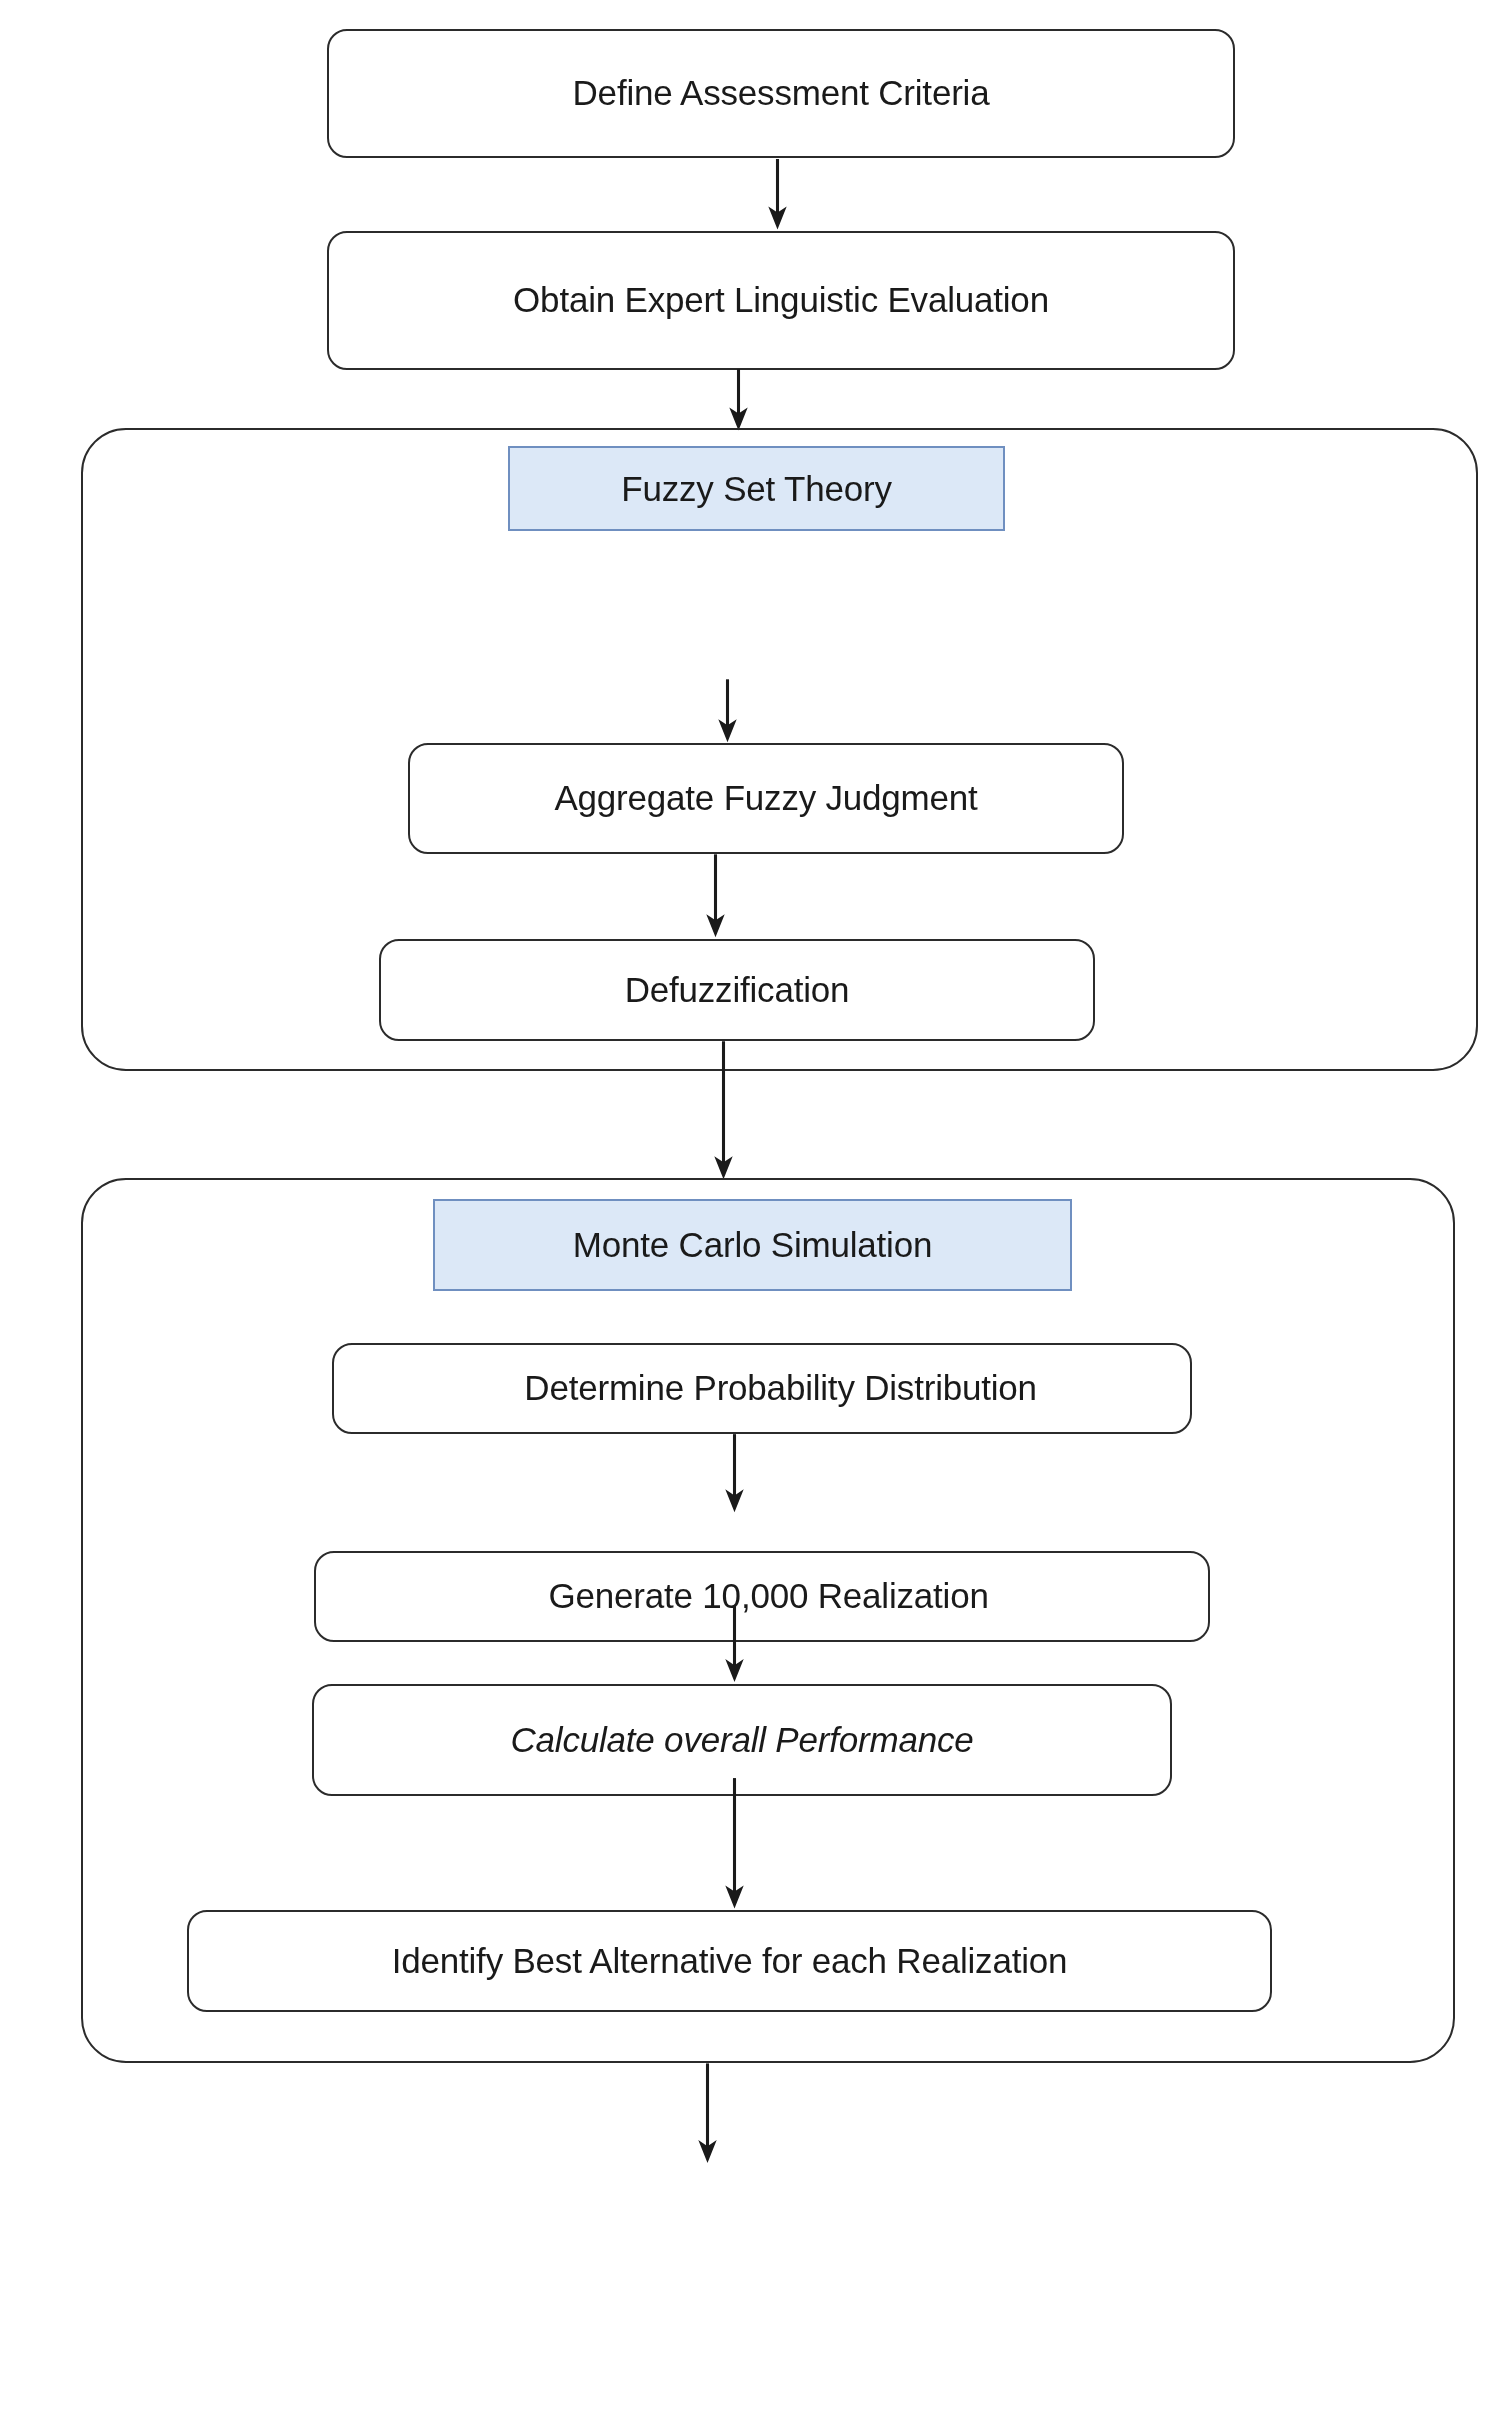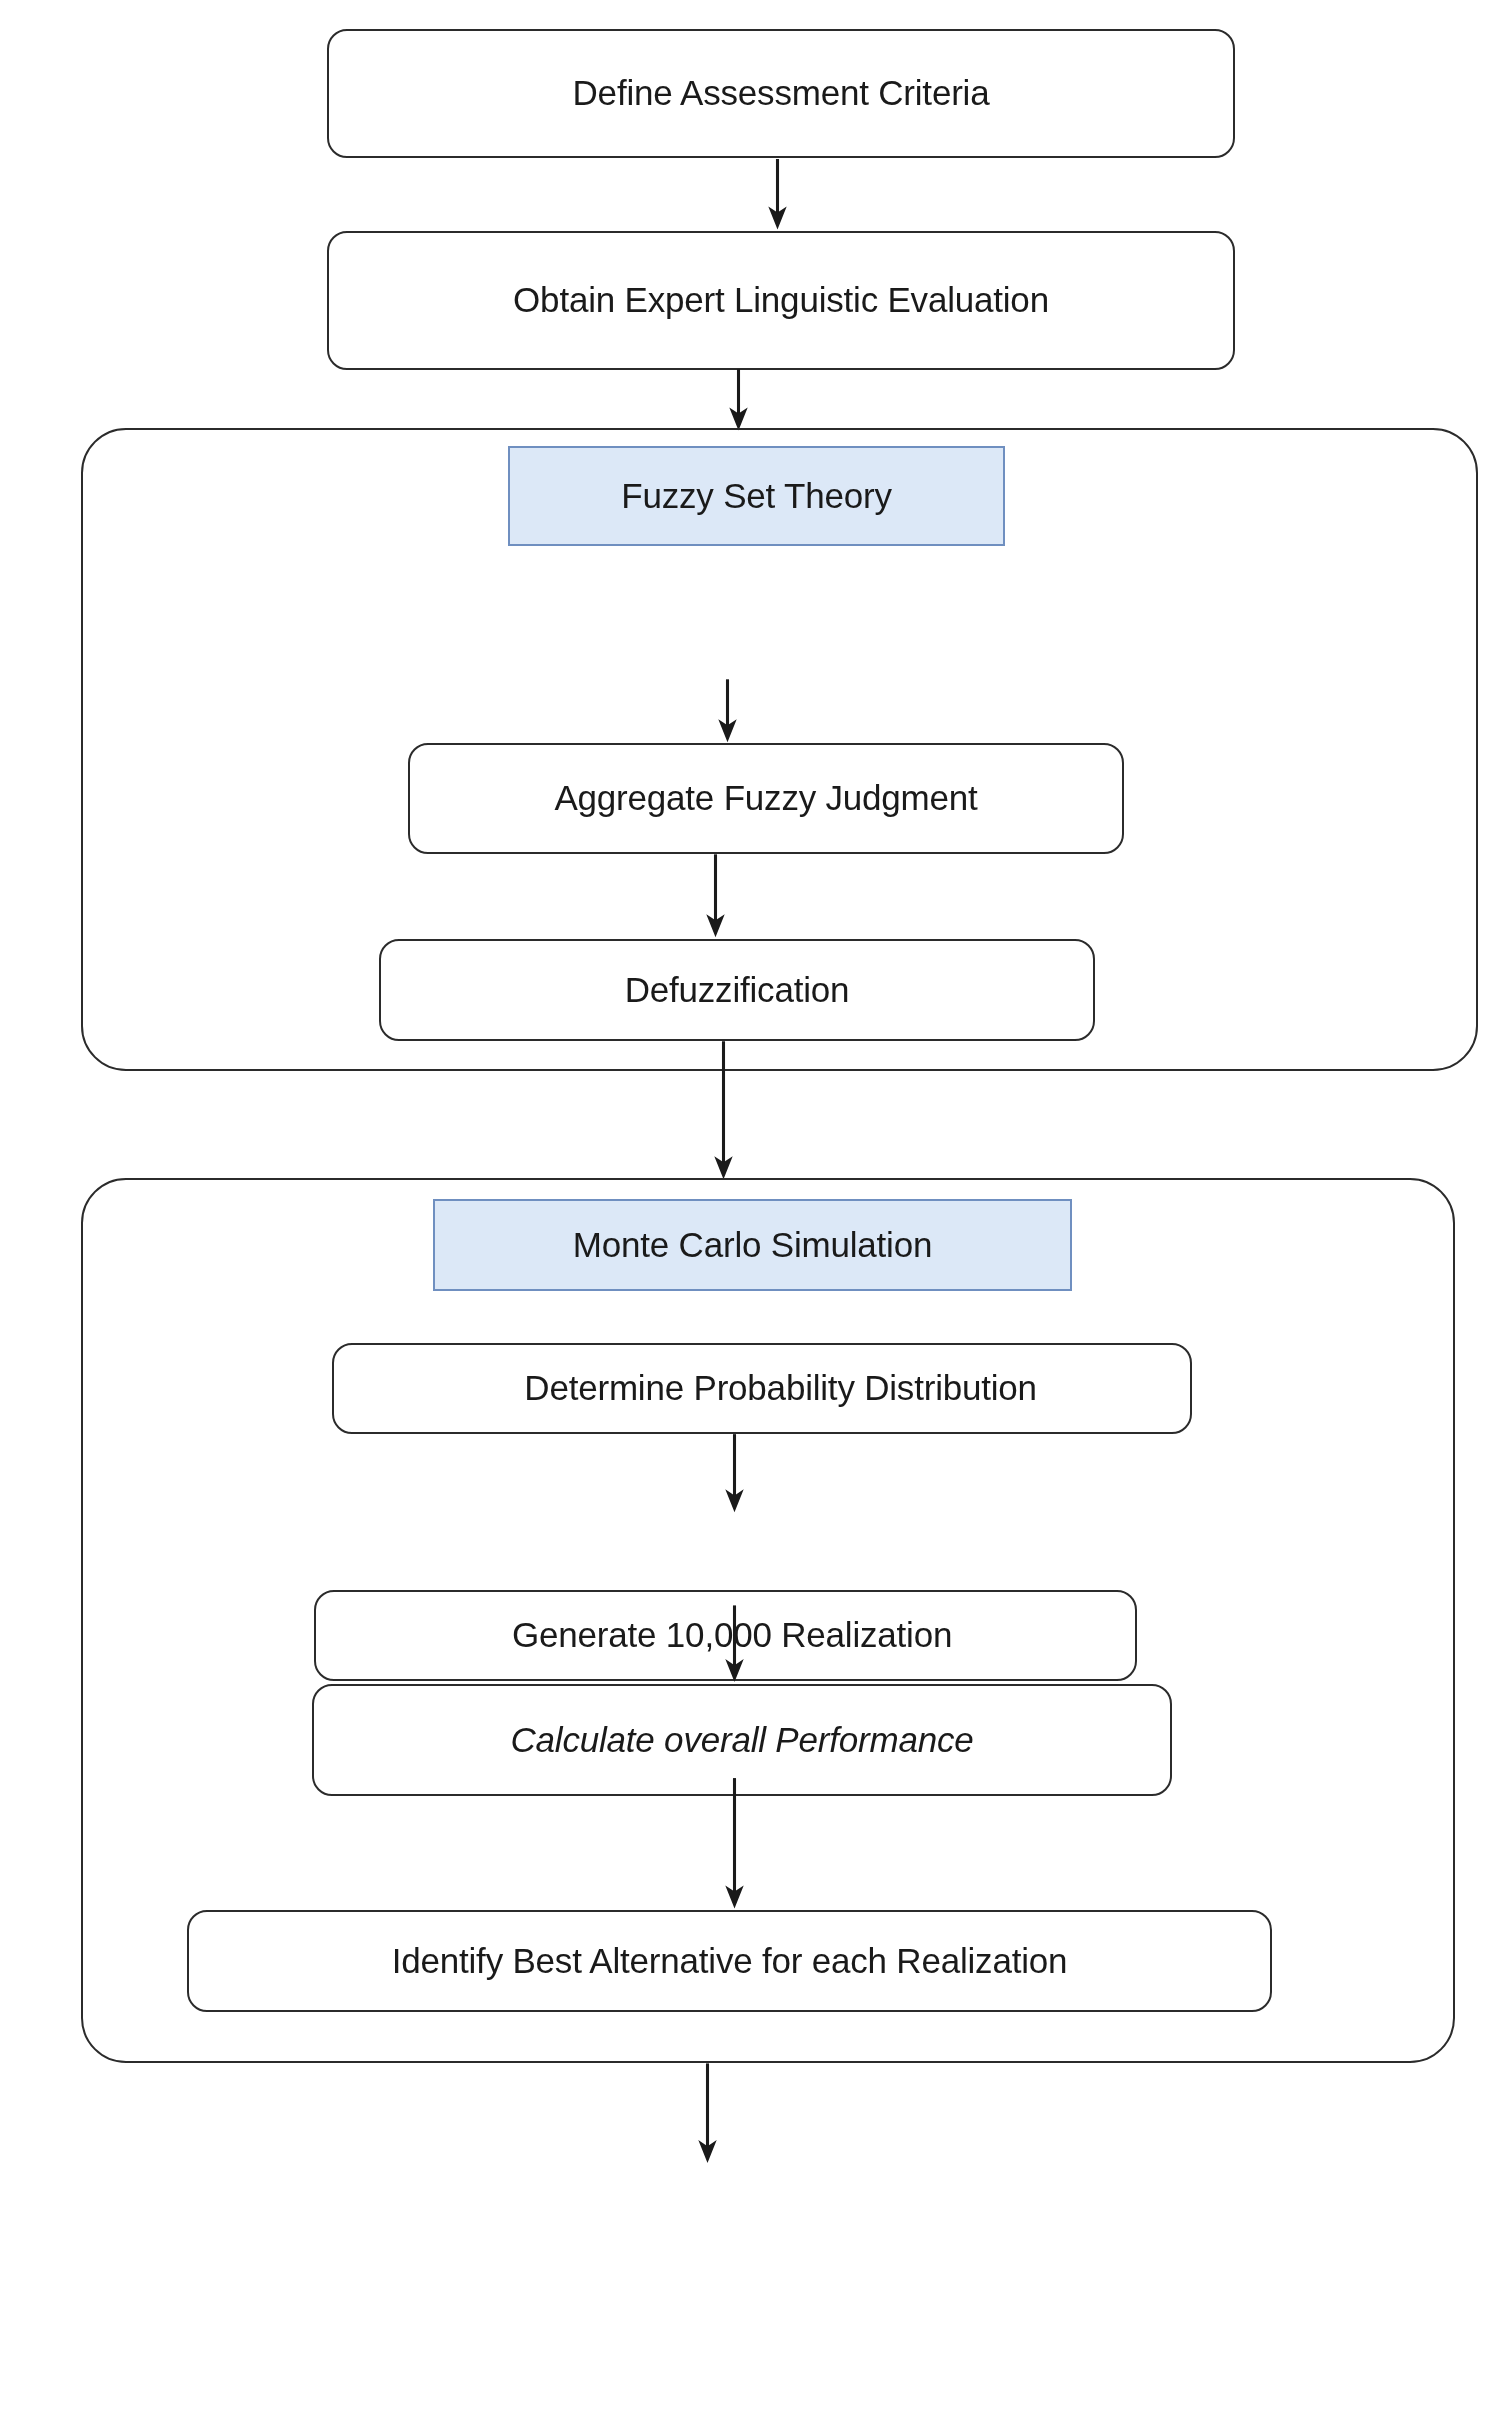--- a/index.html
+++ b/index.html
@@ -81,21 +81,21 @@
 
   <div class="conn" style="left:727px; top:369px; width:23px; height:63px;">
     <svg width="23" height="63" viewBox="0 0 30 82">
       <line x1="15" y1="0" x2="15" y2="62" stroke="#1a1a1a" stroke-width="4"></line>
       <polygon points="15,80 3,50 15,58 27,50" fill="#1a1a1a"></polygon>
     </svg>
   </div>
 
   <div class="group-box" style="left:81px; top:428px; width:1397px; height:643px;"></div>
 
-  <div class="group-header" style="left:508px; top:446px; width:497px; height:100px; background:#dce8f7; border:2.3px solid #6f8fc0;text-align:center;">
+  <div class="group-header" style="left:508px; top:446px; width:497px; height:85px; background:#dce8f7; border:2.3px solid #6f8fc0;text-align:center;">
     <span>Fuzzy Set Theory</span>
   </div>
 
 
   <div class="conn" style="left:716px; top:679px; width:23px; height:65px;">
     <svg width="23" height="65" viewBox="0 0 30 84">
       <line x1="15" y1="0" x2="15" y2="64" stroke="#1a1a1a" stroke-width="4"></line>
       <polygon points="15,82 3,52 15,60 27,52" fill="#1a1a1a"></polygon>
     </svg>
   </div>
@@ -132,21 +132,21 @@
     <span>Determine Probability Distribution</span>
   </div>
 
   <div class="conn" style="left:723px; top:1434px; width:23px; height:80px;">
     <svg width="23" height="80" viewBox="0 0 30 104">
       <line x1="15" y1="0" x2="15" y2="84" stroke="#1a1a1a" stroke-width="4"></line>
       <polygon points="15,102 3,72 15,80 27,72" fill="#1a1a1a"></polygon>
     </svg>
   </div>
 
-  <div class="node" style="left:314px; top:1590px; width:823px; height:91px;padding-left:24px;">
+  <div class="node" style="left:314px; top:1551px; width:896px; height:91px;padding-left:24px;">
     <span>Generate 10,000 Realization</span>
   </div>
 
   <div class="conn" style="left:723px; top:1605px; width:23px; height:79px;">
     <svg width="23" height="79" viewBox="0 0 30 102">
       <line x1="15" y1="0" x2="15" y2="82" stroke="#1a1a1a" stroke-width="4"></line>
       <polygon points="15,100 3,70 15,78 27,70" fill="#1a1a1a"></polygon>
     </svg>
   </div>
 

